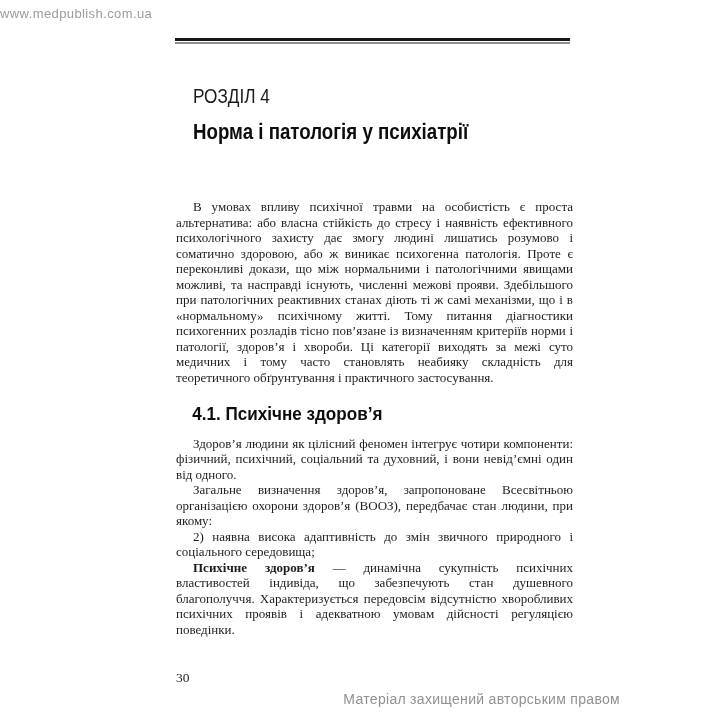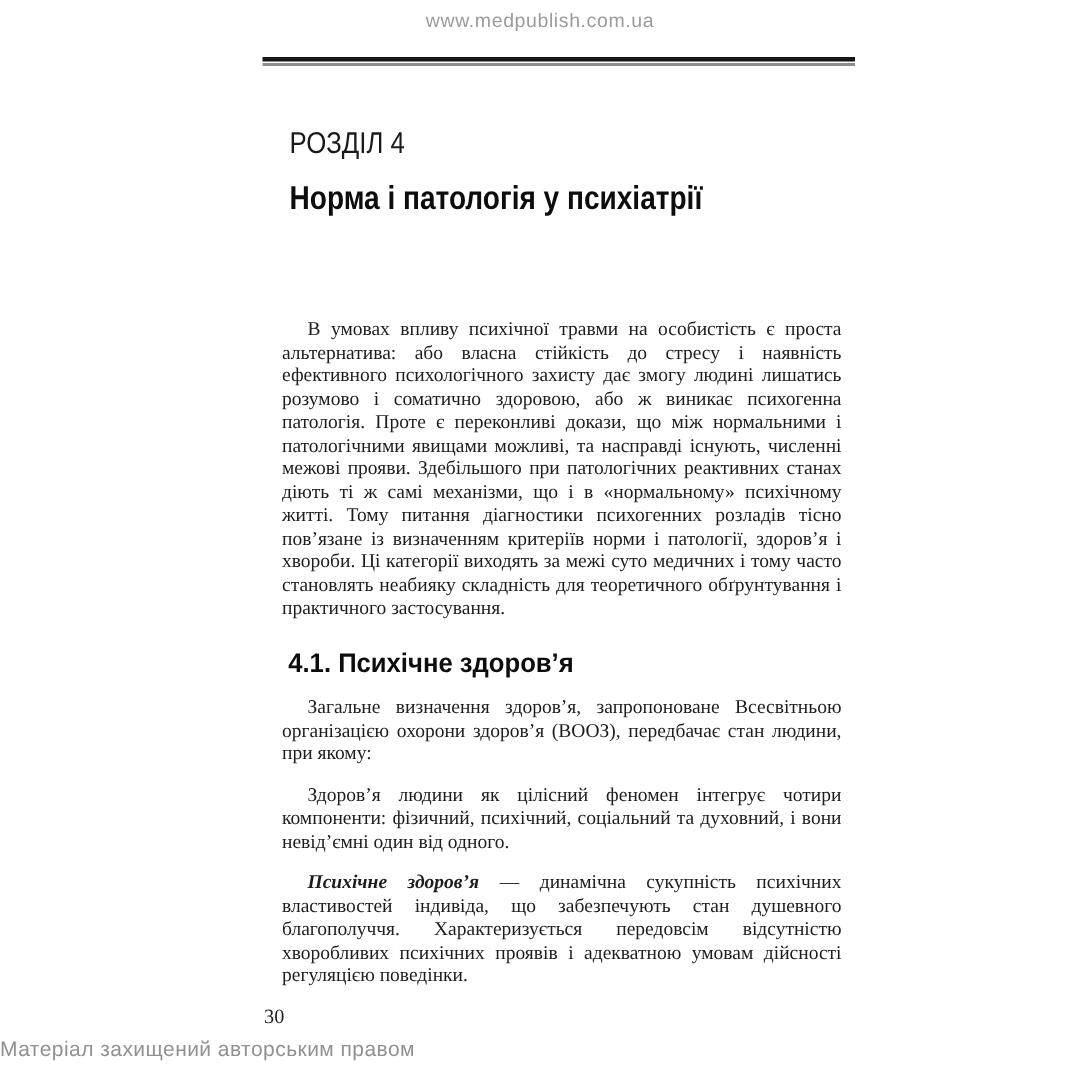--- a/index.html
+++ b/index.html
@@ -12,21 +12,20 @@
     position: relative;
     width: 720px; height: 720px;
     background: #ffffff;
     overflow: hidden;
   }
 
   
   .header-url {
     position: absolute;
     top: 6px; left: 0; width: 720px;
-    text-align: center;
     font-family: "Liberation Sans", sans-serif;
     font-size: 13px;
     letter-spacing: 0.4px;
     color: #9b9b9b;
   }
 
   
   .rule {
     position: absolute;
     left: 175px; top: 38px; width: 395px;
@@ -61,22 +60,22 @@
   
   .content {
     position: absolute;
     left: 176px; top: 199px; width: 397px;
     font-family: "Liberation Serif", serif;
     font-size: 13px;
     line-height: 15.5px;
     color: #1d1d1d;
     text-align: justify;
   }
-  .content p { margin: 12px; text-indent: 17px; }
-  .content p b { font-weight: 700; font-style: italic; }
+  .content p { margin: 0; text-indent: 17px; }
+  .content p b { font-weight: 700; }
 
   .section-heading {
     font-family: "Liberation Sans", sans-serif;
     font-size: 18px;
     font-weight: 700;
     color: #0d0d0d;
     margin: 22px 0 13px 0;
     padding-left: 17px;
     transform: scaleX(0.95);
     transform-origin: left top;
@@ -87,21 +86,21 @@
   .page-number {
     position: absolute;
     left: 176px; top: 670px;
     font-family: "Liberation Serif", serif;
     font-size: 13.5px;
     color: #222222;
   }
   .footer-note {
     position: absolute;
     top: 691px; left: 0; width: 620px;
-    text-align: left;
+    text-align: right;
     font-family: "Liberation Sans", sans-serif;
     font-size: 14px;
     letter-spacing: 0.3px;
     color: #8f9192;
   }
 </style>
 </head>
 <body>
 
 <div class="page">
@@ -116,25 +115,26 @@
   <div class="kicker">РОЗДІЛ 4</div>
 
   <div class="chapter-title">Норма і патологія у психіатрії</div>
 
   <div class="content">
 
     <p>В умовах впливу психічної травми на особистість є проста альтернатива: або власна стійкість до стресу і наявність ефективного психологічного захисту дає змогу людині лишатись розумово і соматично здоровою, або ж виникає психогенна патологія. Проте є переконливі докази, що між нормальними і патологічними явищами можливі, та насправді існують, численні межові прояви. Здебільшого при патологічних реактивних станах діють ті ж самі механізми, що і в «нормальному» психічному житті. Тому питання діагностики психогенних розладів тісно пов’язане із визначенням критеріїв норми і патології, здоров’я і хвороби. Ці категорії виходять за межі суто медичних і тому часто становлять неабияку складність для теоретичного обґрунтування і практичного застосування.</p>
 
     <div class="section-heading">4.1. Психічне здоров’я</div>
 
+    <p>Здоров’я людини як цілісний феномен інтегрує чотири компоненти: фізичний, психічний, соціальний та духовний, і вони невід’ємні один від одного.</p>
+
     <p>Загальне визначення здоров’я, запропоноване Всесвітньою організацією охорони здоров’я (ВООЗ), передбачає стан людини, при якому:</p>
 
-    <p>Здоров’я людини як цілісний феномен інтегрує чотири компоненти: фізичний, психічний, соціальний та духовний, і вони невід’ємні один від одного.</p>
 
-
+    <p>2) наявна висока адаптивність до змін звичного природного і соціального середовища;</p>
 
 
 
     <p><b>Психічне здоров’я</b><span> — динамічна сукупність психічних властивостей індивіда, що забезпечують стан душевного благополуччя. Характеризується передовсім відсутністю хворобливих психічних проявів і адекватною умовам дійсності регуляцією поведінки.</span></p>
 
   </div>
 
   <div class="page-number">30</div>
 
   <div class="footer-note">Матеріал захищений авторським правом</div>

